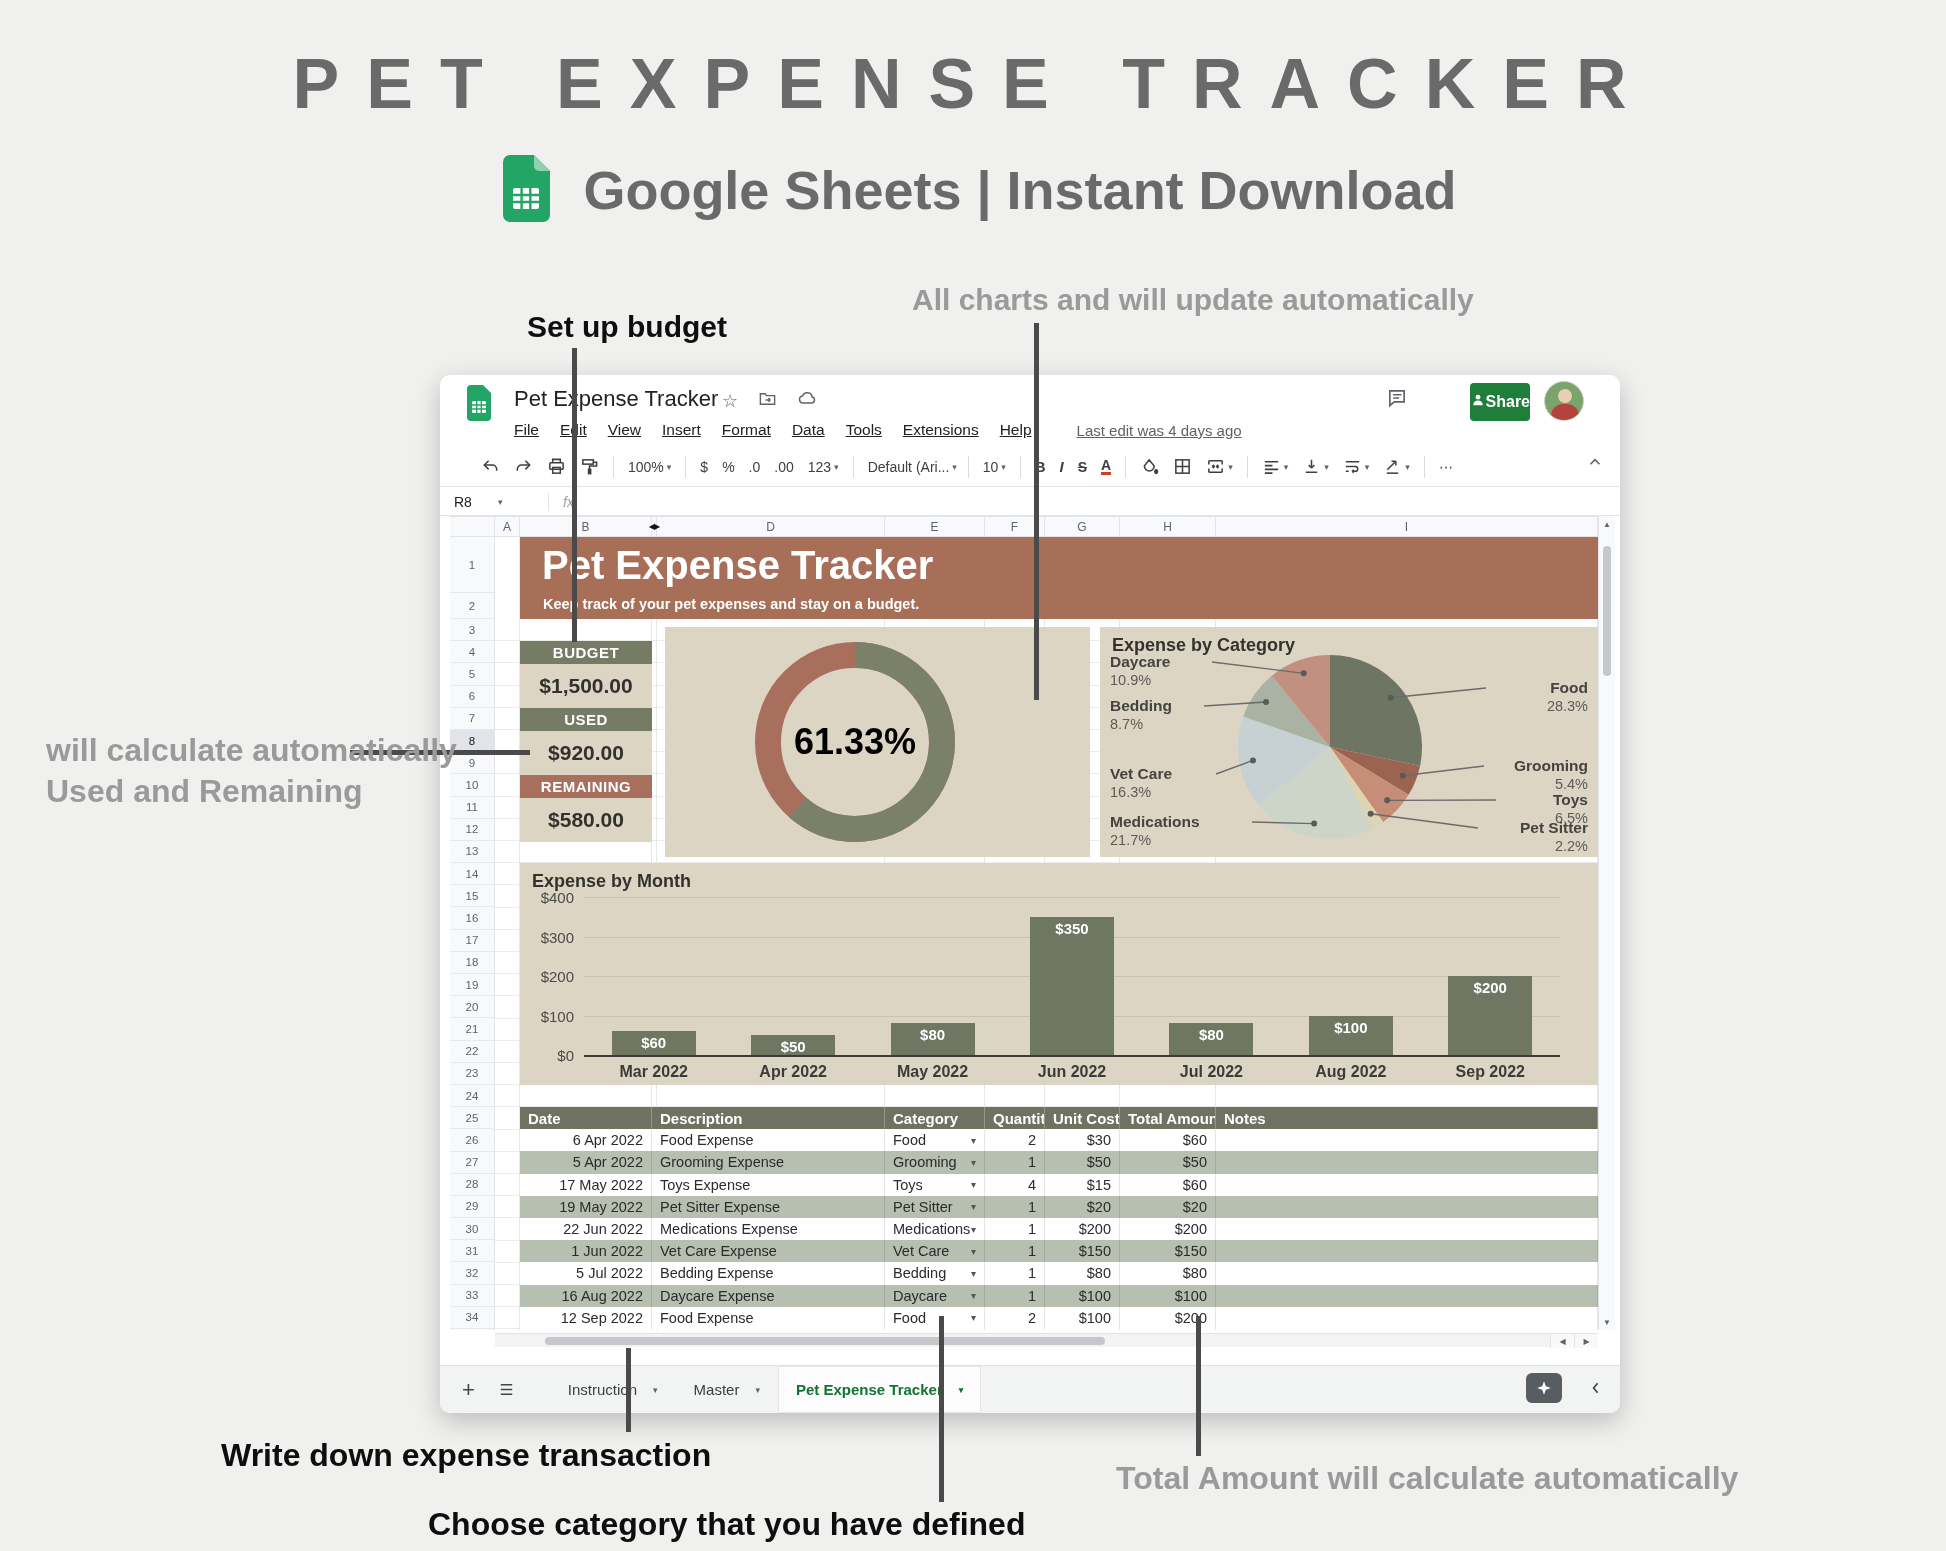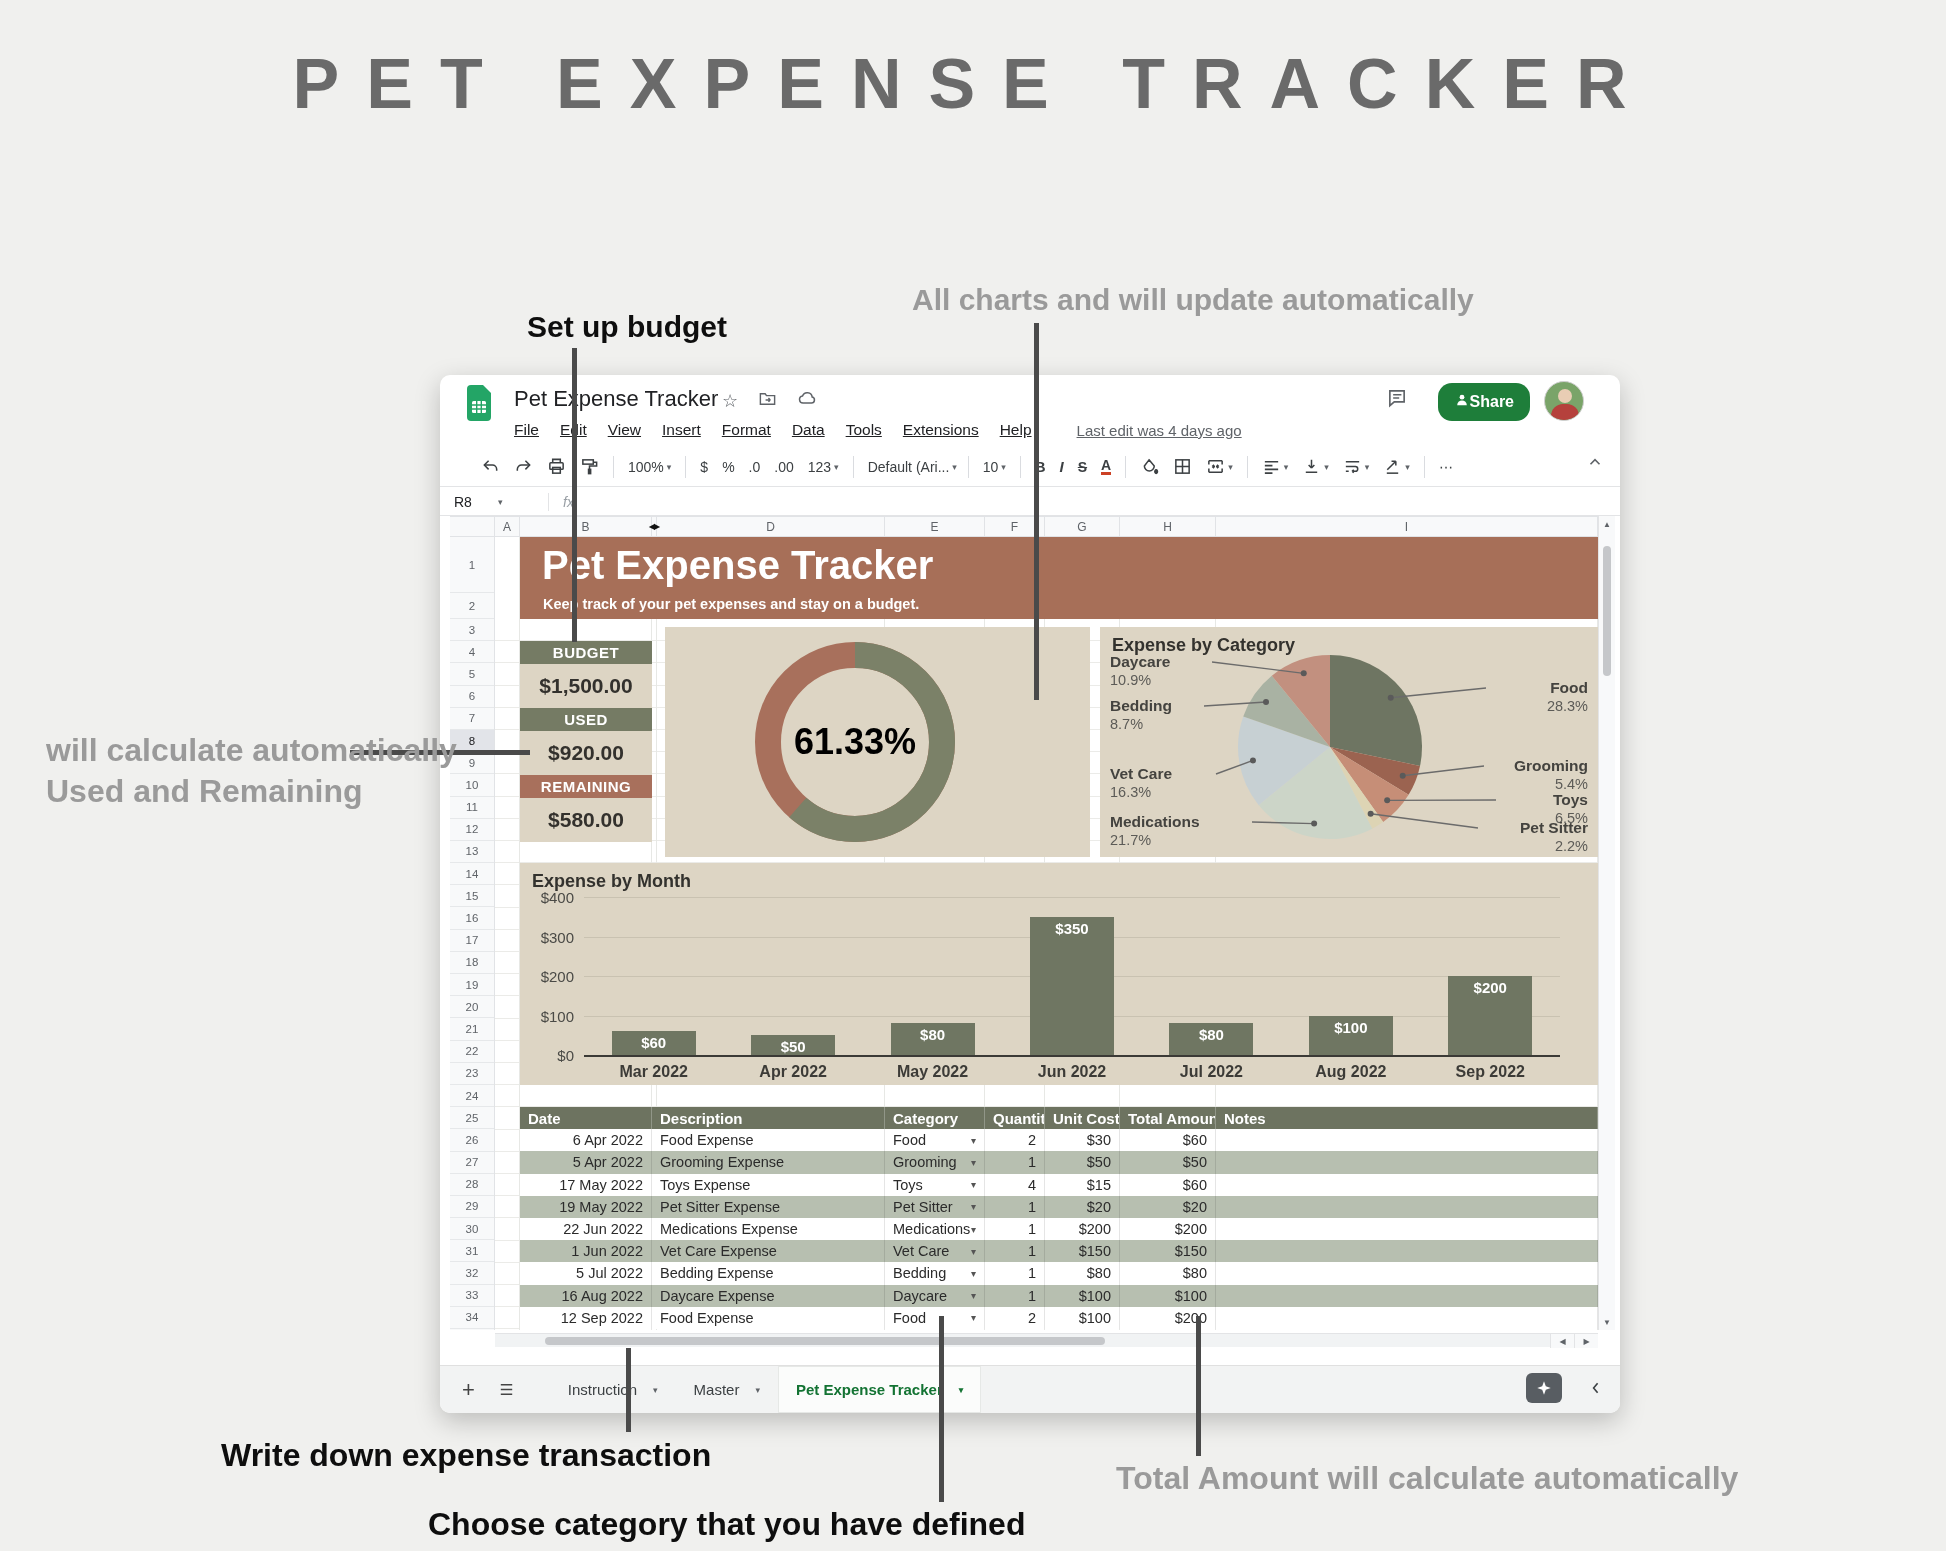--- a/index.html
+++ b/index.html
@@ -27,21 +27,21 @@
 
   
   .window{position:absolute; left:440px; top:375px; width:1180px; height:1038px;
     background:#fff; border-radius:10px; box-shadow:0 8px 26px rgba(0,0,0,.22); z-index:10;}
   .titlebar{position:absolute; left:0; top:0; right:0; height:44px;}
   .sheets-icon-sm{position:absolute; left:24px; top:9px;}
   .doc-title{position:absolute; left:74px; top:11px; font-size:22px; color:#202124;}
   .title-icons{position:absolute; left:282px; top:13px; display:flex; gap:20px; color:#5f6368; font-size:18px; align-items:center;}
   .comment-btn{position:absolute; right:212px; top:12px; color:#5f6368;}
   .share-btn{position:absolute; right:90px; top:8px; height:38px; background:var(--share); color:#fff;
-    border:none; border-radius:14px; font-size:16px; font-weight:700; display:flex; align-items:center; padding:0 16px;
+    border:none; border-radius:4px; font-size:16px; font-weight:700; display:flex; align-items:center; padding:0 0;
     font-family:"Liberation Sans",sans-serif;}
   .avatar{position:absolute; right:36px; top:6px; width:40px; height:40px; border-radius:50%;
     background:#7aa469; overflow:hidden; border:1px solid #d0d0d0;}
   .avatar .head{position:absolute; left:13px; top:7px; width:14px; height:14px; border-radius:50%; background:#e9cdb4;}
   .avatar .body{position:absolute; left:6px; top:22px; width:28px; height:16px; border-radius:12px 12px 0 0; background:#b5413c;}
   .menubar{position:absolute; left:74px; top:42px; height:26px; display:flex; align-items:center; gap:21px; font-size:15.5px; color:#202124;}
   .menu-item{cursor:default;text-decoration:underline;}
   .last-edit{margin-left:24px; color:#5f6368; text-decoration:underline; font-size:15px;}
 
   .toolbar{position:absolute; left:0; right:0; top:72px; height:40px; border-bottom:1px solid #e3e4e6;
@@ -129,20 +129,31 @@
   .explore svg{width:18px; height:18px;}
   .tab-collapse{position:absolute; right:16px; bottom:12px; color:#3c4043; font-size:20px; font-weight:700;}
   .tab-collapse svg{width:16px;height:16px;}
 </style>
 </head>
 <body>
 
 <div class="canvas">
 
   <div class="main-title">PET EXPENSE TRACKER</div>
+  <div class="subtitle-row">
+    <span>
+      <svg width="72" height="72" viewBox="0 0 72 72">
+        <path d="M14 10 a7 7 0 0 1 7-7 h24 l16 16 v44 a7 7 0 0 1 -7 7 h-33 a7 7 0 0 1 -7 -7 Z" fill="#23a566"></path>
+        <path d="M45 3 l16 16 h-11 a5 5 0 0 1 -5 -5 Z" fill="#8ed1ab"></path>
+        <rect x="24" y="36" width="26" height="21" rx="2" fill="#fff"></rect>
+        <path d="M24 43 h26 M24 50 h26 M32.6 36 v21 M41.3 36 v21" stroke="#23a566" stroke-width="2.4"></path>
+      </svg>
+    </span>
+    <span class="main-subtitle">Google Sheets | Instant Download</span>
+  </div>
 
   <div class="ann black" style="left:527px; top:310px; font-size:30px;">Set up budget</div>
   <div class="ann-line vline" style="left:572px; top:348px; height:294px;"></div>
 
   <div class="ann gray" style="left:912px; top:283px; font-size:30px;">All charts and will update automatically</div>
   <div class="ann-line vline" style="left:1034px; top:323px; height:377px;"></div>
 
   <div class="ann gray" style="left:46px; top:730px; font-size:32px; line-height:41px;">
     <div>will calculate automatically</div>
     <div>Used and Remaining</div>

